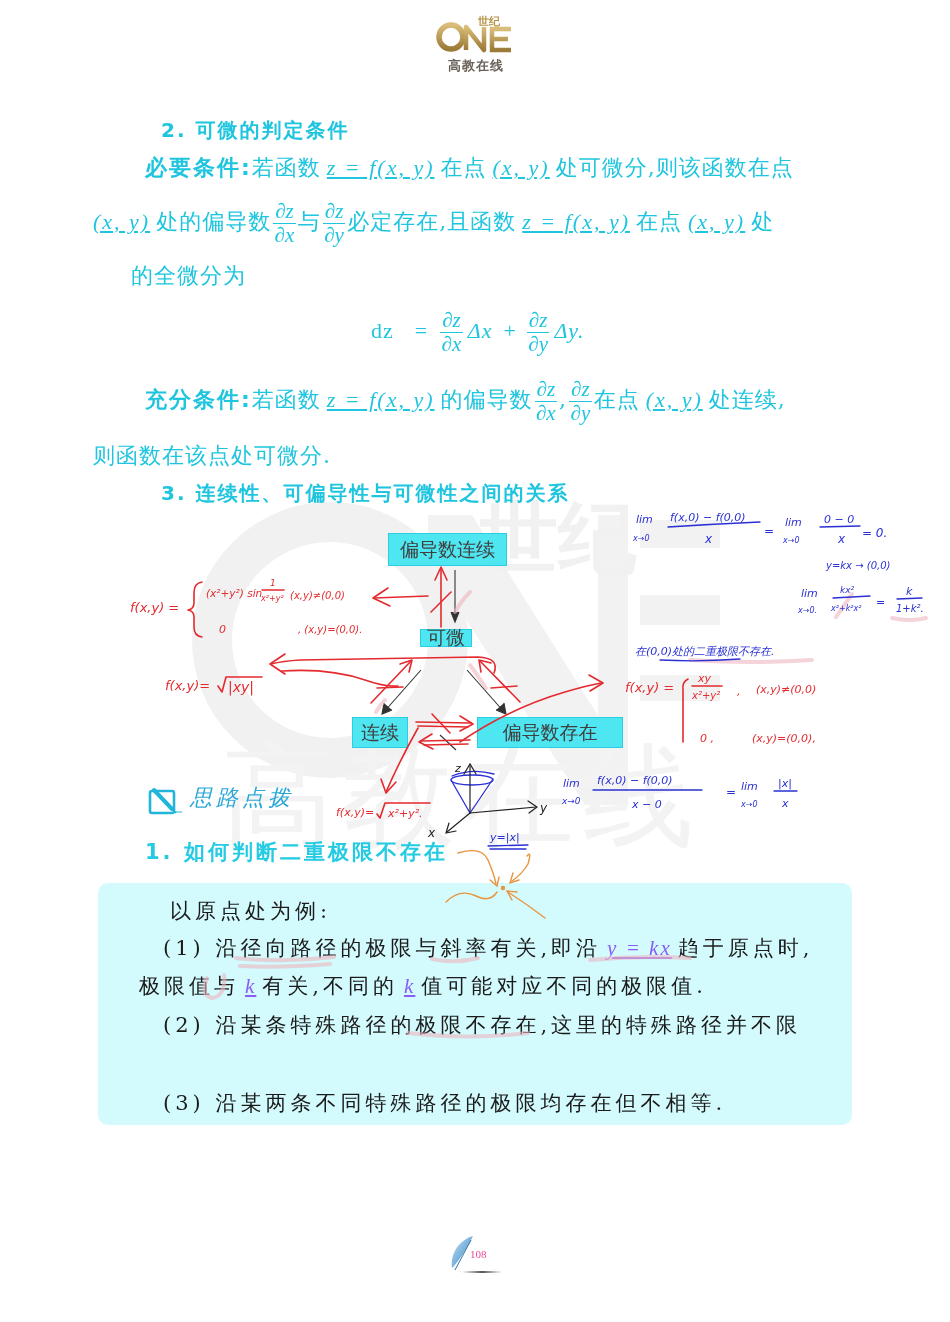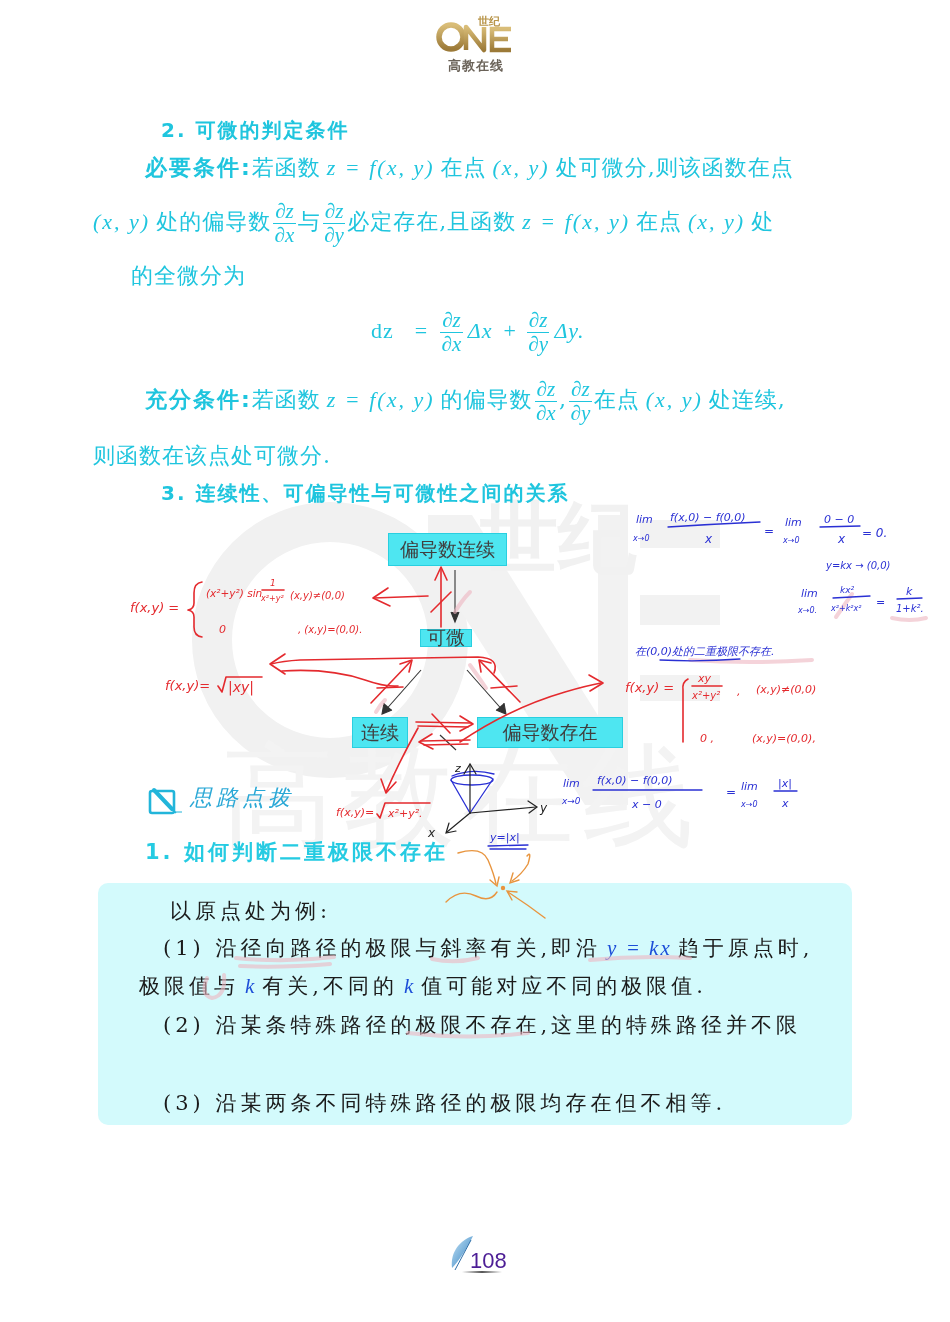--- a/index.html
+++ b/index.html
@@ -18,21 +18,21 @@
   .hbold {
     font-family: "DejaVu Sans", "Liberation Sans", sans-serif;
     font-weight: bold; font-size: 20px; letter-spacing: 2px; margin-left: 16px;
   }
   .lbl {
     font-family: "DejaVu Sans", "Liberation Sans", sans-serif;
     font-weight: bold; letter-spacing: 2px;
   }
   .mi {
     font-family: "Liberation Serif", "DejaVu Serif", serif;
-    font-style: italic; margin: 0 6px; letter-spacing: 2px;
+    font-style: italic; margin: 0 6px; letter-spacing: 2px; text-decoration: underline;
   }
   .up { font-family: "Liberation Serif", "DejaVu Serif", serif; margin: 12px 3px; }
   .frac {
     display: inline-block; vertical-align: middle; text-align: center;
     font-family: "Liberation Serif", "DejaVu Serif", serif; font-style: italic;
     font-size: 21px; margin: 0 2px; letter-spacing: 0;
   }
   .frac .num { display: block; border-bottom: 1.3px solid currentColor; padding: 0 2px; line-height: 23px; }
   .frac .den { display: block; line-height: 23px; }
 
@@ -54,34 +54,34 @@
   }
   .tip-box {
     position: absolute; left: 98px; top: 883px; width: 754px; height: 242px;
     background: #d3fafc; border-radius: 10px;
   }
   .bline {
     position: absolute; white-space: nowrap; font-size: 21px; line-height: 26px;
     color: #1b1b1b; letter-spacing: 4px;
     font-family: "DejaVu Serif", "Liberation Serif", serif;
   }
-  .bline .mi { color: #1d4ed8; }
+  .bline .mi { color: #8b5cf6; }
 
   .logo-sub {
     position: absolute; left: 437px; top: 57px; width: 78px; text-align: center;
     font-family: "DejaVu Sans", "Liberation Sans", sans-serif; font-weight: bold;
     font-size: 13px; color: #6a6258; letter-spacing: 1px; white-space: nowrap;
   }
   .logo-top {
     position: absolute; left: 478px; top: 14px; font-size: 11px; font-weight: bold;
     color: #b8954a; white-space: nowrap; font-family: "DejaVu Sans", "Liberation Sans", sans-serif;
   }
   .page-num {
-    position: absolute; left: 470px; top: 1248px; font-size: 22px; color: #4c1d95;
-    font-family: Liberation Sans, sans-serif;
+    position: absolute; left: 470px; top: 1248px; font-size: 11px; color: #ec4899;
+    font-family: Liberation Serif, serif;
   }
   .ink text { font-family: "DejaVu Sans", "Liberation Sans", sans-serif; font-style: italic; }
 </style>
 </head>
 <body>
 
 <div id="page">
 
   <svg class="layer" width="950" height="1322">
     <circle cx="330" cy="640" r="118" fill="none" stroke="#f1f1f1" stroke-width="40"></circle>

